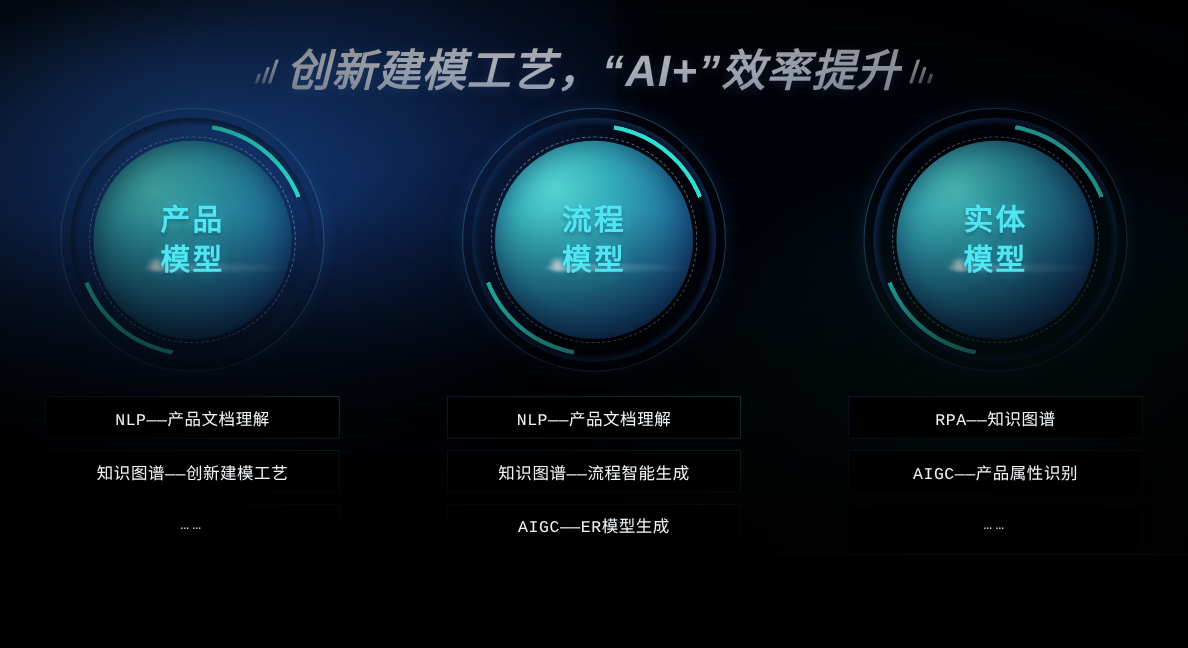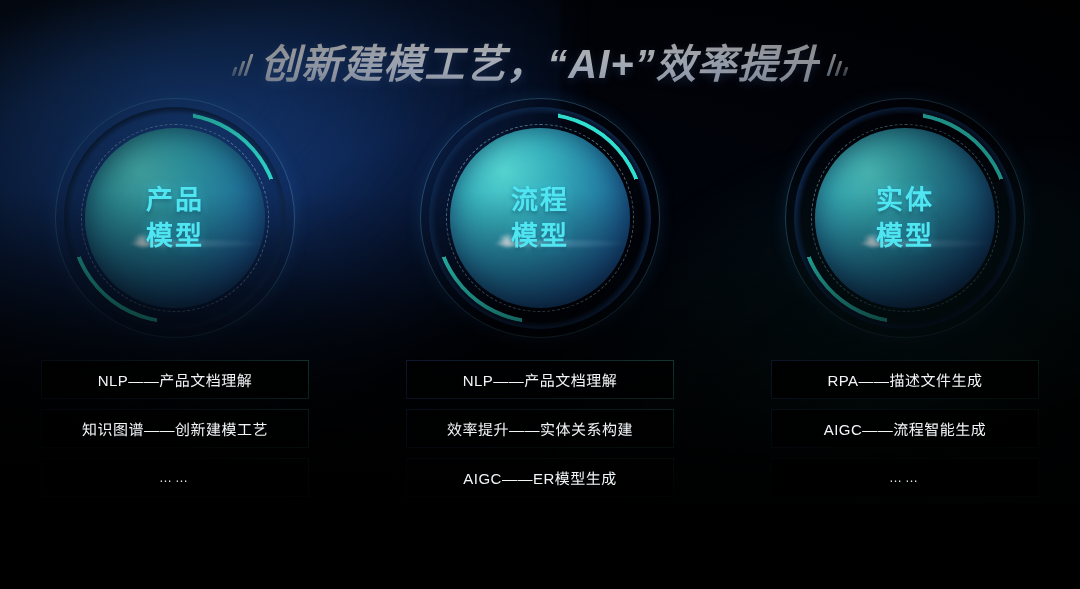--- a/index.html
+++ b/index.html
@@ -304,20 +304,21 @@
     background: linear-gradient(90deg, #2f4f9b 0%, #27607f 45%, #2d8f86 75%, #3ab79f 100%);
     -webkit-mask: linear-gradient(#000 0 0) content-box, linear-gradient(#000 0 0);
     -webkit-mask-composite: xor;
             mask: linear-gradient(#000 0 0) content-box, linear-gradient(#000 0 0);
             mask-composite: exclude;
     pointer-events: none;
   }
   .item .item-text {
     position: relative;
     z-index: 2;
+    font-family: Liberation Mono, monospace;
   }
   .item.ellipsis .item-text {
     letter-spacing: 3px;
     font-size: 13px;
     color: #dfe6ec;
   }
 </style>
 </head>
 <body>
 
@@ -386,21 +387,21 @@
           <div class="orb-flare-dot"></div>
           <div class="orb-label">流程
 模型</div>
         </div>
       </div>
       <div class="items">
         <div class="item">
           <span class="item-text">NLP——产品文档理解</span>
         </div>
         <div class="item">
-          <span class="item-text">效率提升——实体关系构建</span>
+          <span class="item-text">知识图谱——流程智能生成</span>
         </div>
         <div class="item">
           <span class="item-text">AIGC——ER模型生成</span>
         </div>
         <div class="item ellipsis">
           <span class="item-text">……</span>
         </div>
       </div>
     </div>
 
@@ -414,24 +415,24 @@
         <div class="orb-dashed"></div>
         <div class="orb-disc">
           <div class="orb-flare"></div>
           <div class="orb-flare-dot"></div>
           <div class="orb-label">实体
 模型</div>
         </div>
       </div>
       <div class="items">
         <div class="item">
-          <span class="item-text">RPA——描述文件生成</span>
-        </div>
-        <div class="item">
-          <span class="item-text">AIGC——流程智能生成</span>
+          <span class="item-text">RPA——知识图谱</span>
+        </div>
+        <div class="item">
+          <span class="item-text">AIGC——产品属性识别</span>
         </div>
         <div class="item ellipsis">
           <span class="item-text">……</span>
         </div>
       </div>
     </div>
 
   </div>
 
   <div class="bg-vignette"></div>

